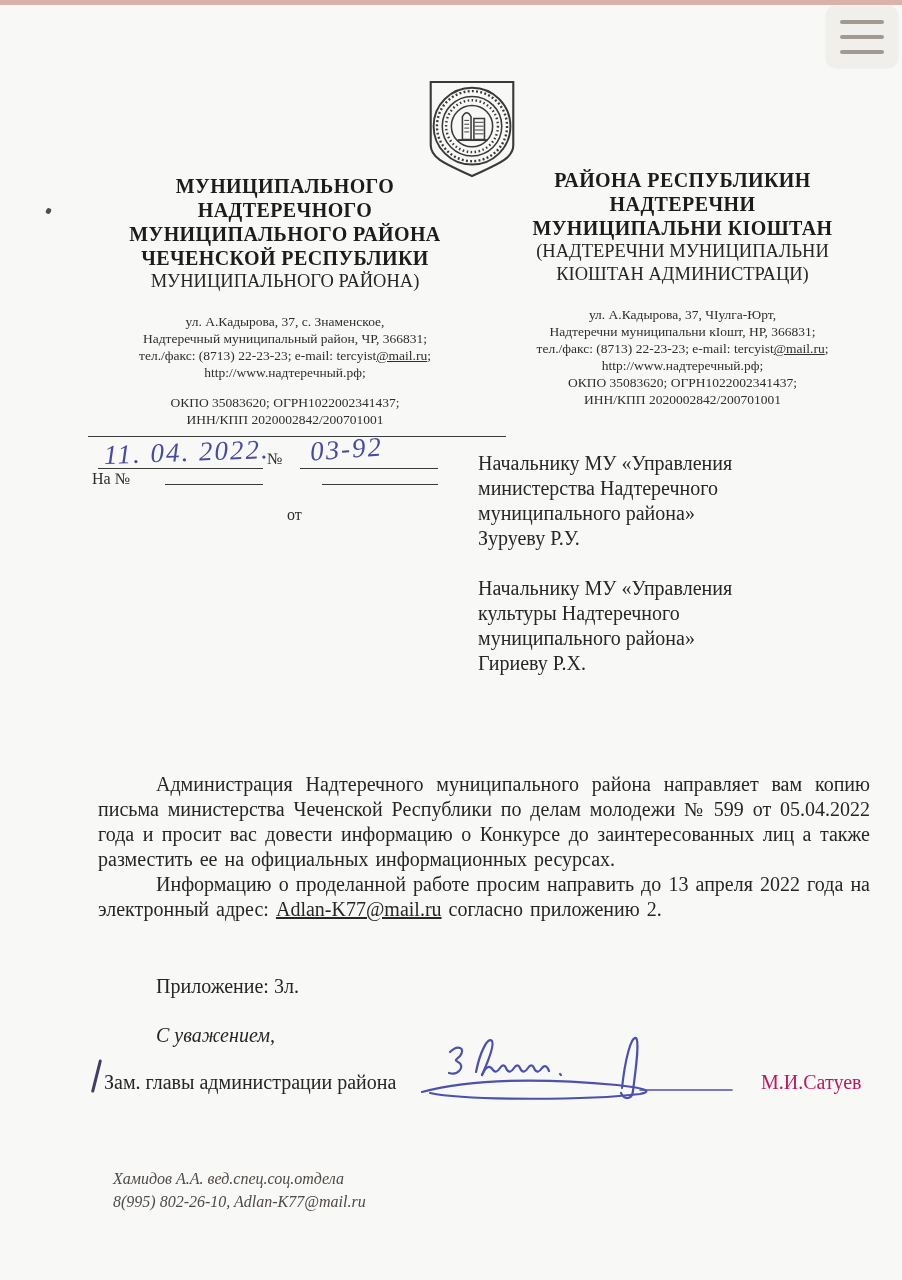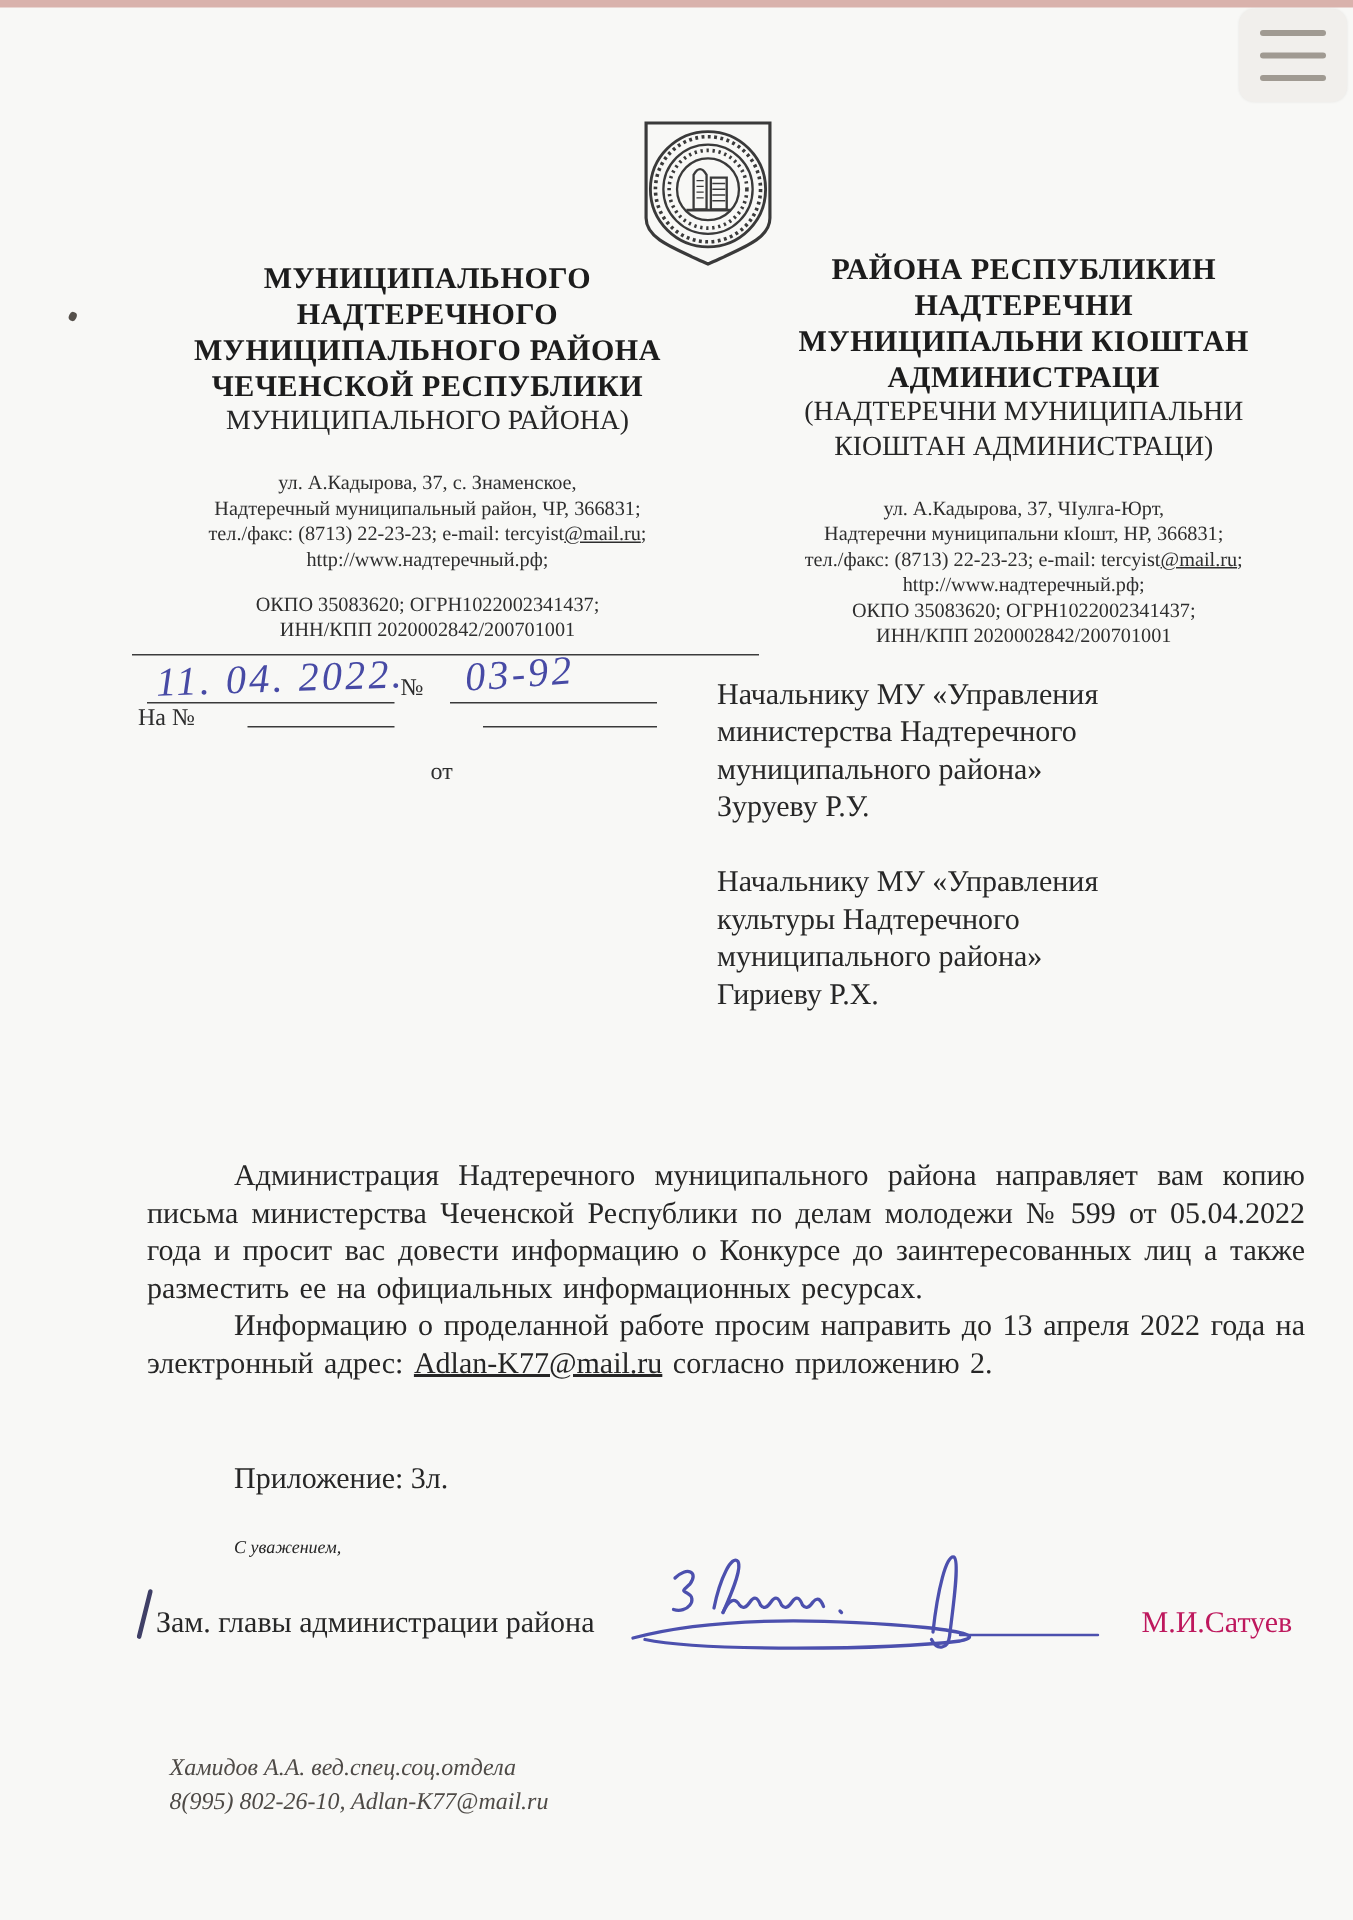--- a/index.html
+++ b/index.html
@@ -48,21 +48,21 @@
   .hw-num{left:310px;top:434px;transform:rotate(-4deg);}
   .fld-label{font-size:16px;color:#2e2e2e;}
   .fld-line{border-bottom:1.5px solid #3a3a3a;height:0;}
   
   .recipients{left:478px;top:451px;width:412px;font-size:20px;line-height:25px;color:#272727;}
   .recip-block2{margin-top:25px;}
   
   .body-text{left:98px;top:772px;width:772px;font-size:20px;line-height:25px;text-align:justify;color:#262626;word-spacing:2px;}
   .body-text p{margin:0;text-indent:58px;}
   .attachment{left:156px;top:975px;font-size:20px;color:#262626;}
-  .closing{left:156px;top:1024px;font-size:12px;font-style:italic;color:#262626;}
+  .closing{left:156px;top:1024px;font-size:20px;font-style:italic;color:#262626;}
   
   .sig-position{left:104px;top:1071px;font-size:20px;color:#262626;white-space:nowrap;}
   .sig-name{left:761px;top:1071px;font-size:20px;color:#be185d;white-space:nowrap;}
   .pen-slash{left:95px;top:1059px;width:2.5px;height:34px;background:#3f3f66;transform:rotate(14deg);border-radius:2px;}
   .sig-svg{left:412px;top:1028px;width:345px;height:76px;}
   
   .footer{left:113px;top:1167px;font-size:16px;line-height:23px;font-style:italic;color:#4e4a46;}
   .speck{left:46px;top:208px;width:5px;height:6px;background:#55504b;border-radius:45%;transform:rotate(25deg);}
 </style>
 </head>
@@ -107,21 +107,20 @@
   <div class="lh-codes">
     <div>ОКПО 35083620; ОГРН1022002341437;</div>
     <div>ИНН/КПП 2020002842/200701001</div>
   </div>
 </div>
 
 <div class="abs lh lh-right">
   <div class="lh-title">РАЙОНА РЕСПУБЛИКИН</div>
   <div class="lh-title">НАДТЕРЕЧНИ</div>
   <div class="lh-title">МУНИЦИПАЛЬНИ КIОШТАН</div>
-  <div class="lh-title">АДМИНИСТРАЦИ</div>
   <div class="lh-sub">(НАДТЕРЕЧНИ МУНИЦИПАЛЬНИ</div>
   <div class="lh-sub">КIОШТАН АДМИНИСТРАЦИ)</div>
   <div class="lh-addr">
     <div>ул. А.Кадырова, 37, ЧIулга-Юрт,</div>
     <div>Надтеречни муниципальни кIошт, НР, 366831;</div>
     <div><span>тел./факс: (8713) 22-23-23; e-mail: tercyist</span><span class="u">@mail.ru</span><span>;</span></div>
     <div>http://www.надтеречный.рф;</div>
     <div class="lh-codes-tight">
       <div>ОКПО 35083620; ОГРН1022002341437;</div>
       <div>ИНН/КПП 2020002842/200701001</div>

